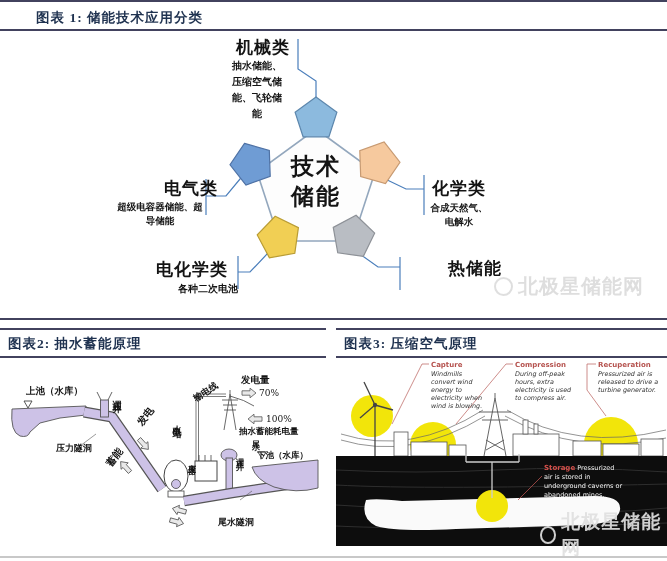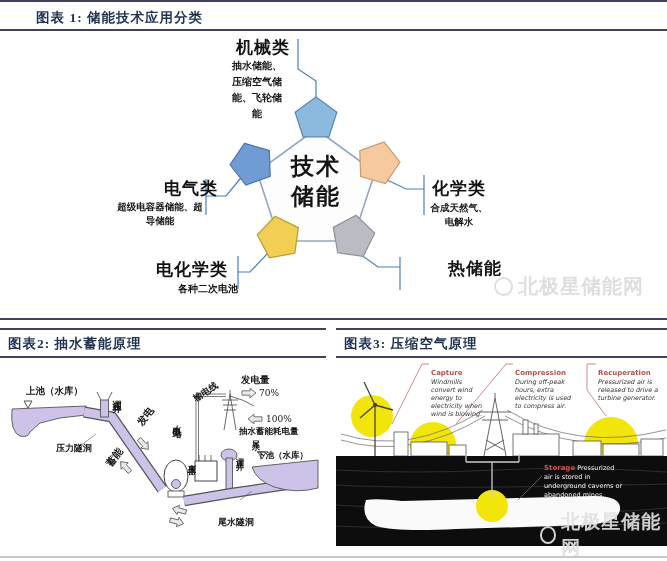--- a/index.html
+++ b/index.html
@@ -12,21 +12,21 @@
   .cat-h{font-weight:bold;font-size:17px;letter-spacing:1px;}
   .cat-d{font-size:10px;text-align:center;line-height:1.6;white-space:normal;font-weight:600;}
   .cat-d2{font-size:9.5px;text-align:center;line-height:1.45;white-space:normal;font-weight:600;}
   .center-pent{font-size:23px;font-weight:600;text-align:center;line-height:30px;letter-spacing:2px;}
   .wm{display:flex;align-items:center;gap:5px;opacity:.92;}
   .wm-ring{border-radius:50%;border:2.5px solid #dcdcdc;background:transparent;}
   .wm-text{font-weight:bold;font-family:"DejaVu Sans",sans-serif;letter-spacing:1px;}
   .d2lbl{font-size:9px;font-weight:700;}
   .vtext{writing-mode:vertical-rl;text-orientation:upright;letter-spacing:2px;}
   .rot{transform-origin:left top;}
-  .ann{position:absolute;line-height:1.25;margin-top:8px;}
+  .ann{position:absolute;line-height:1.25;}
   .ann-t{font-size:7px;font-weight:bold;color:#b5524e;}
   .ann-d{font-size:6.4px;font-style:italic;color:#333;}
   .storage-box{position:absolute;font-size:6.5px;line-height:1.35;color:#f2f2f2;}
   .storage-box .st{color:#d4504b;font-weight:bold;font-size:7px;}
   svg{position:absolute;left:0;top:0;}
 </style>
 </head>
 <body>
 
 <div class="rule" style="left:0;top:3;width:667px;height:2px;"></div>

